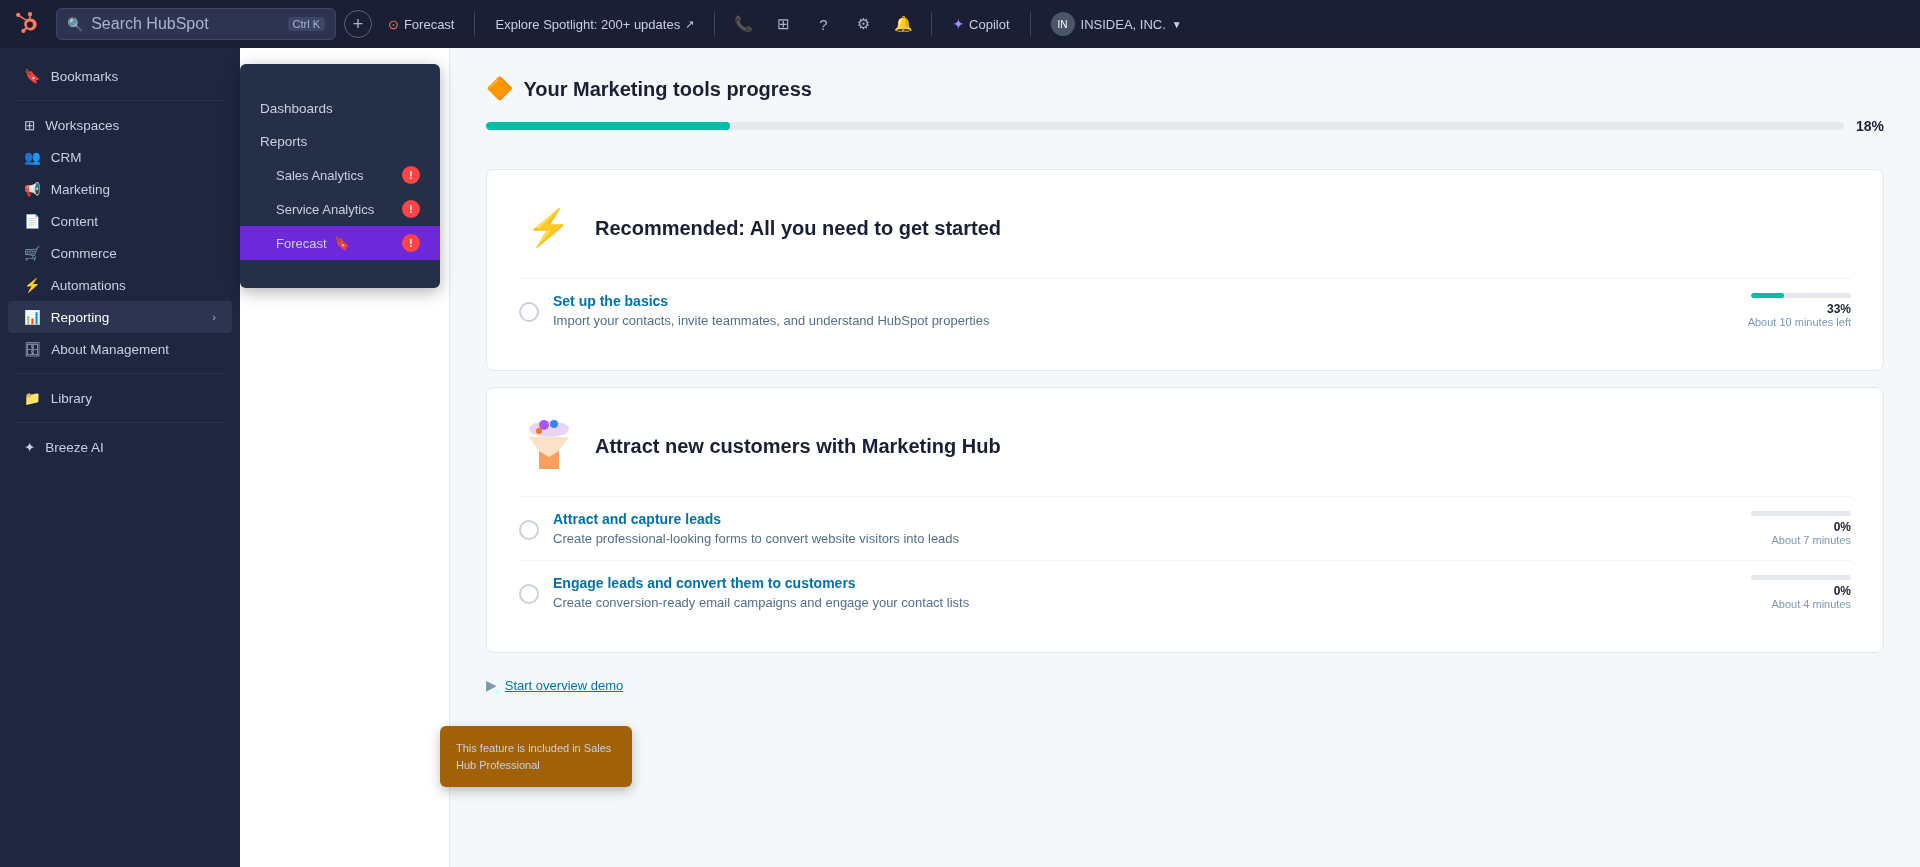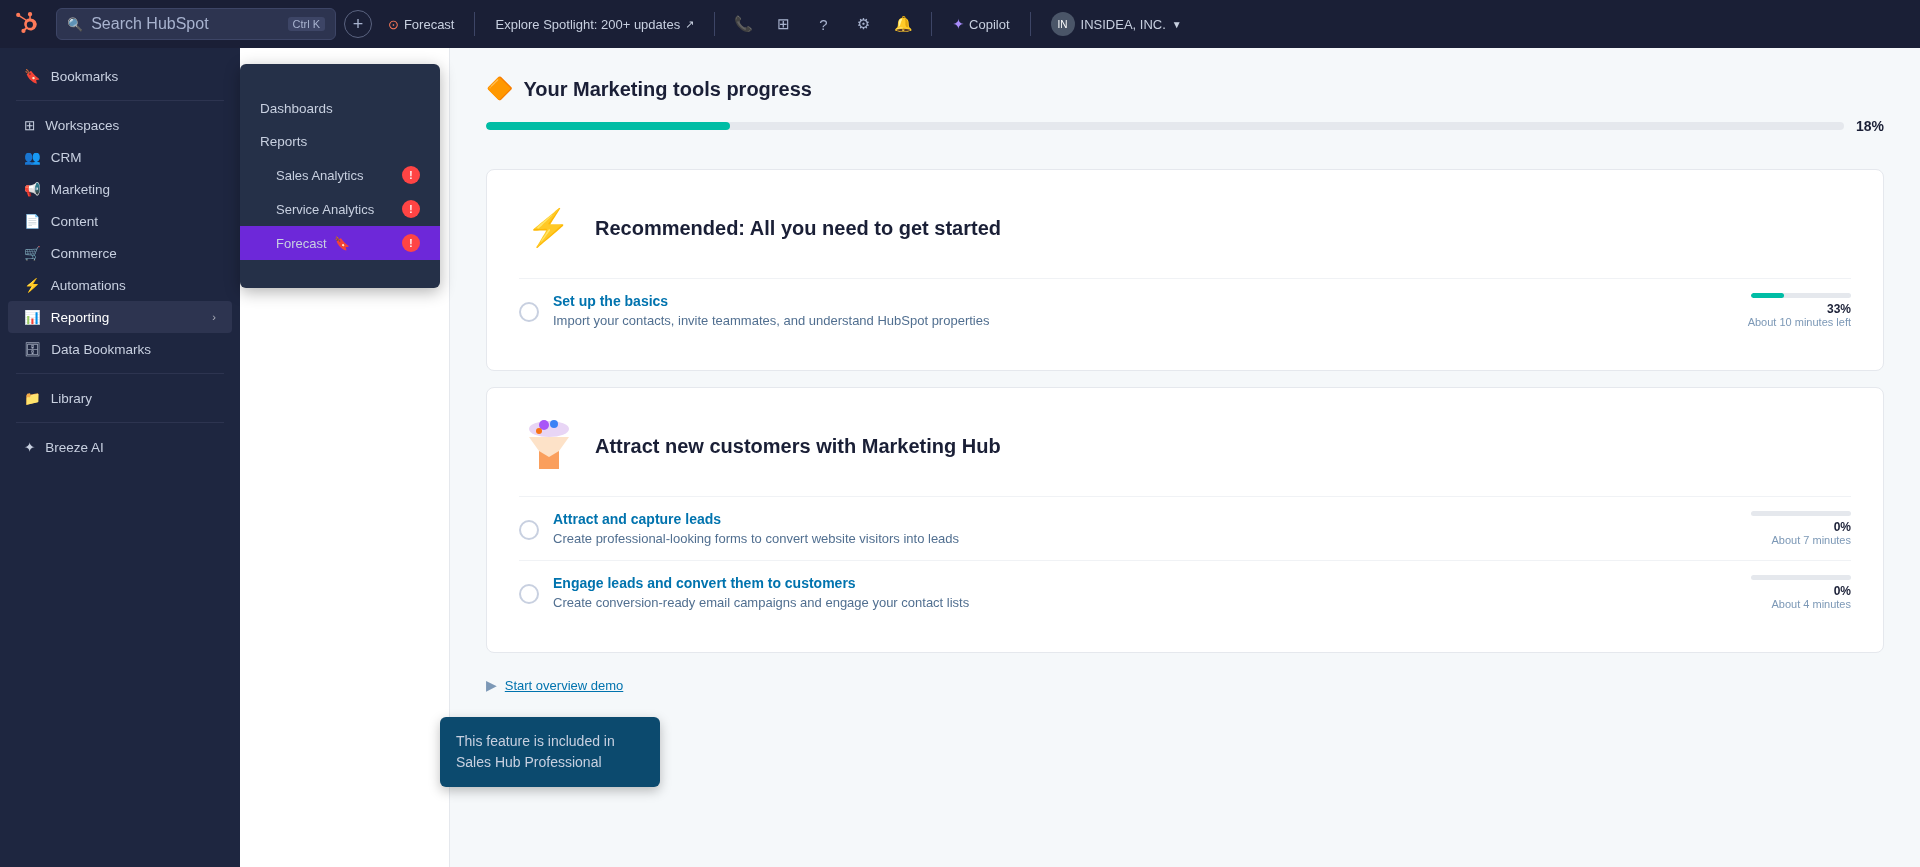--- a/index.html
+++ b/index.html
@@ -350,26 +350,26 @@
       flex-shrink: 0;
       margin-left: auto;
     }
     .bookmark-icon { font-size: 13px; color: #a8b3cf; }
 
     
     .tooltip-box {
       position: absolute;
       left: 440px;
       bottom: 80px;
-      background: #0c4a6e;
+      background: #a16207;
       color: #c8d0e0;
       padding: 14px 16px;
       border-radius: 6px;
-      font-size: 14px;
-      width: 220px;
+      font-size: 11px;
+      width: 192px;
       z-index: 300;
       box-shadow: 0 4px 12px rgba(0,0,0,0.25);
       line-height: 1.5;
     }
   </style>
 </head>
 <body>
 
 <nav class="top-nav">
   <div class="top-nav-logo">
@@ -456,21 +456,21 @@
       <span>⚡</span>
       <span>Automations</span>
     </div>
     <div class="sidebar-item active">
       <span>📊</span>
       <span>Reporting</span>
       <span class="chevron">›</span>
     </div>
     <div class="sidebar-item">
       <span>🗄</span>
-      <span>Data Bookmarks</span>
+      <span>About Management</span>
     </div>
     <div class="sidebar-divider"></div>
     <div class="sidebar-item">
       <span>📁</span>
       <span>Library</span>
     </div>
     <div class="sidebar-divider"></div>
     <div class="sidebar-item">
       <span>✦</span>
       <span>Breeze AI</span>

